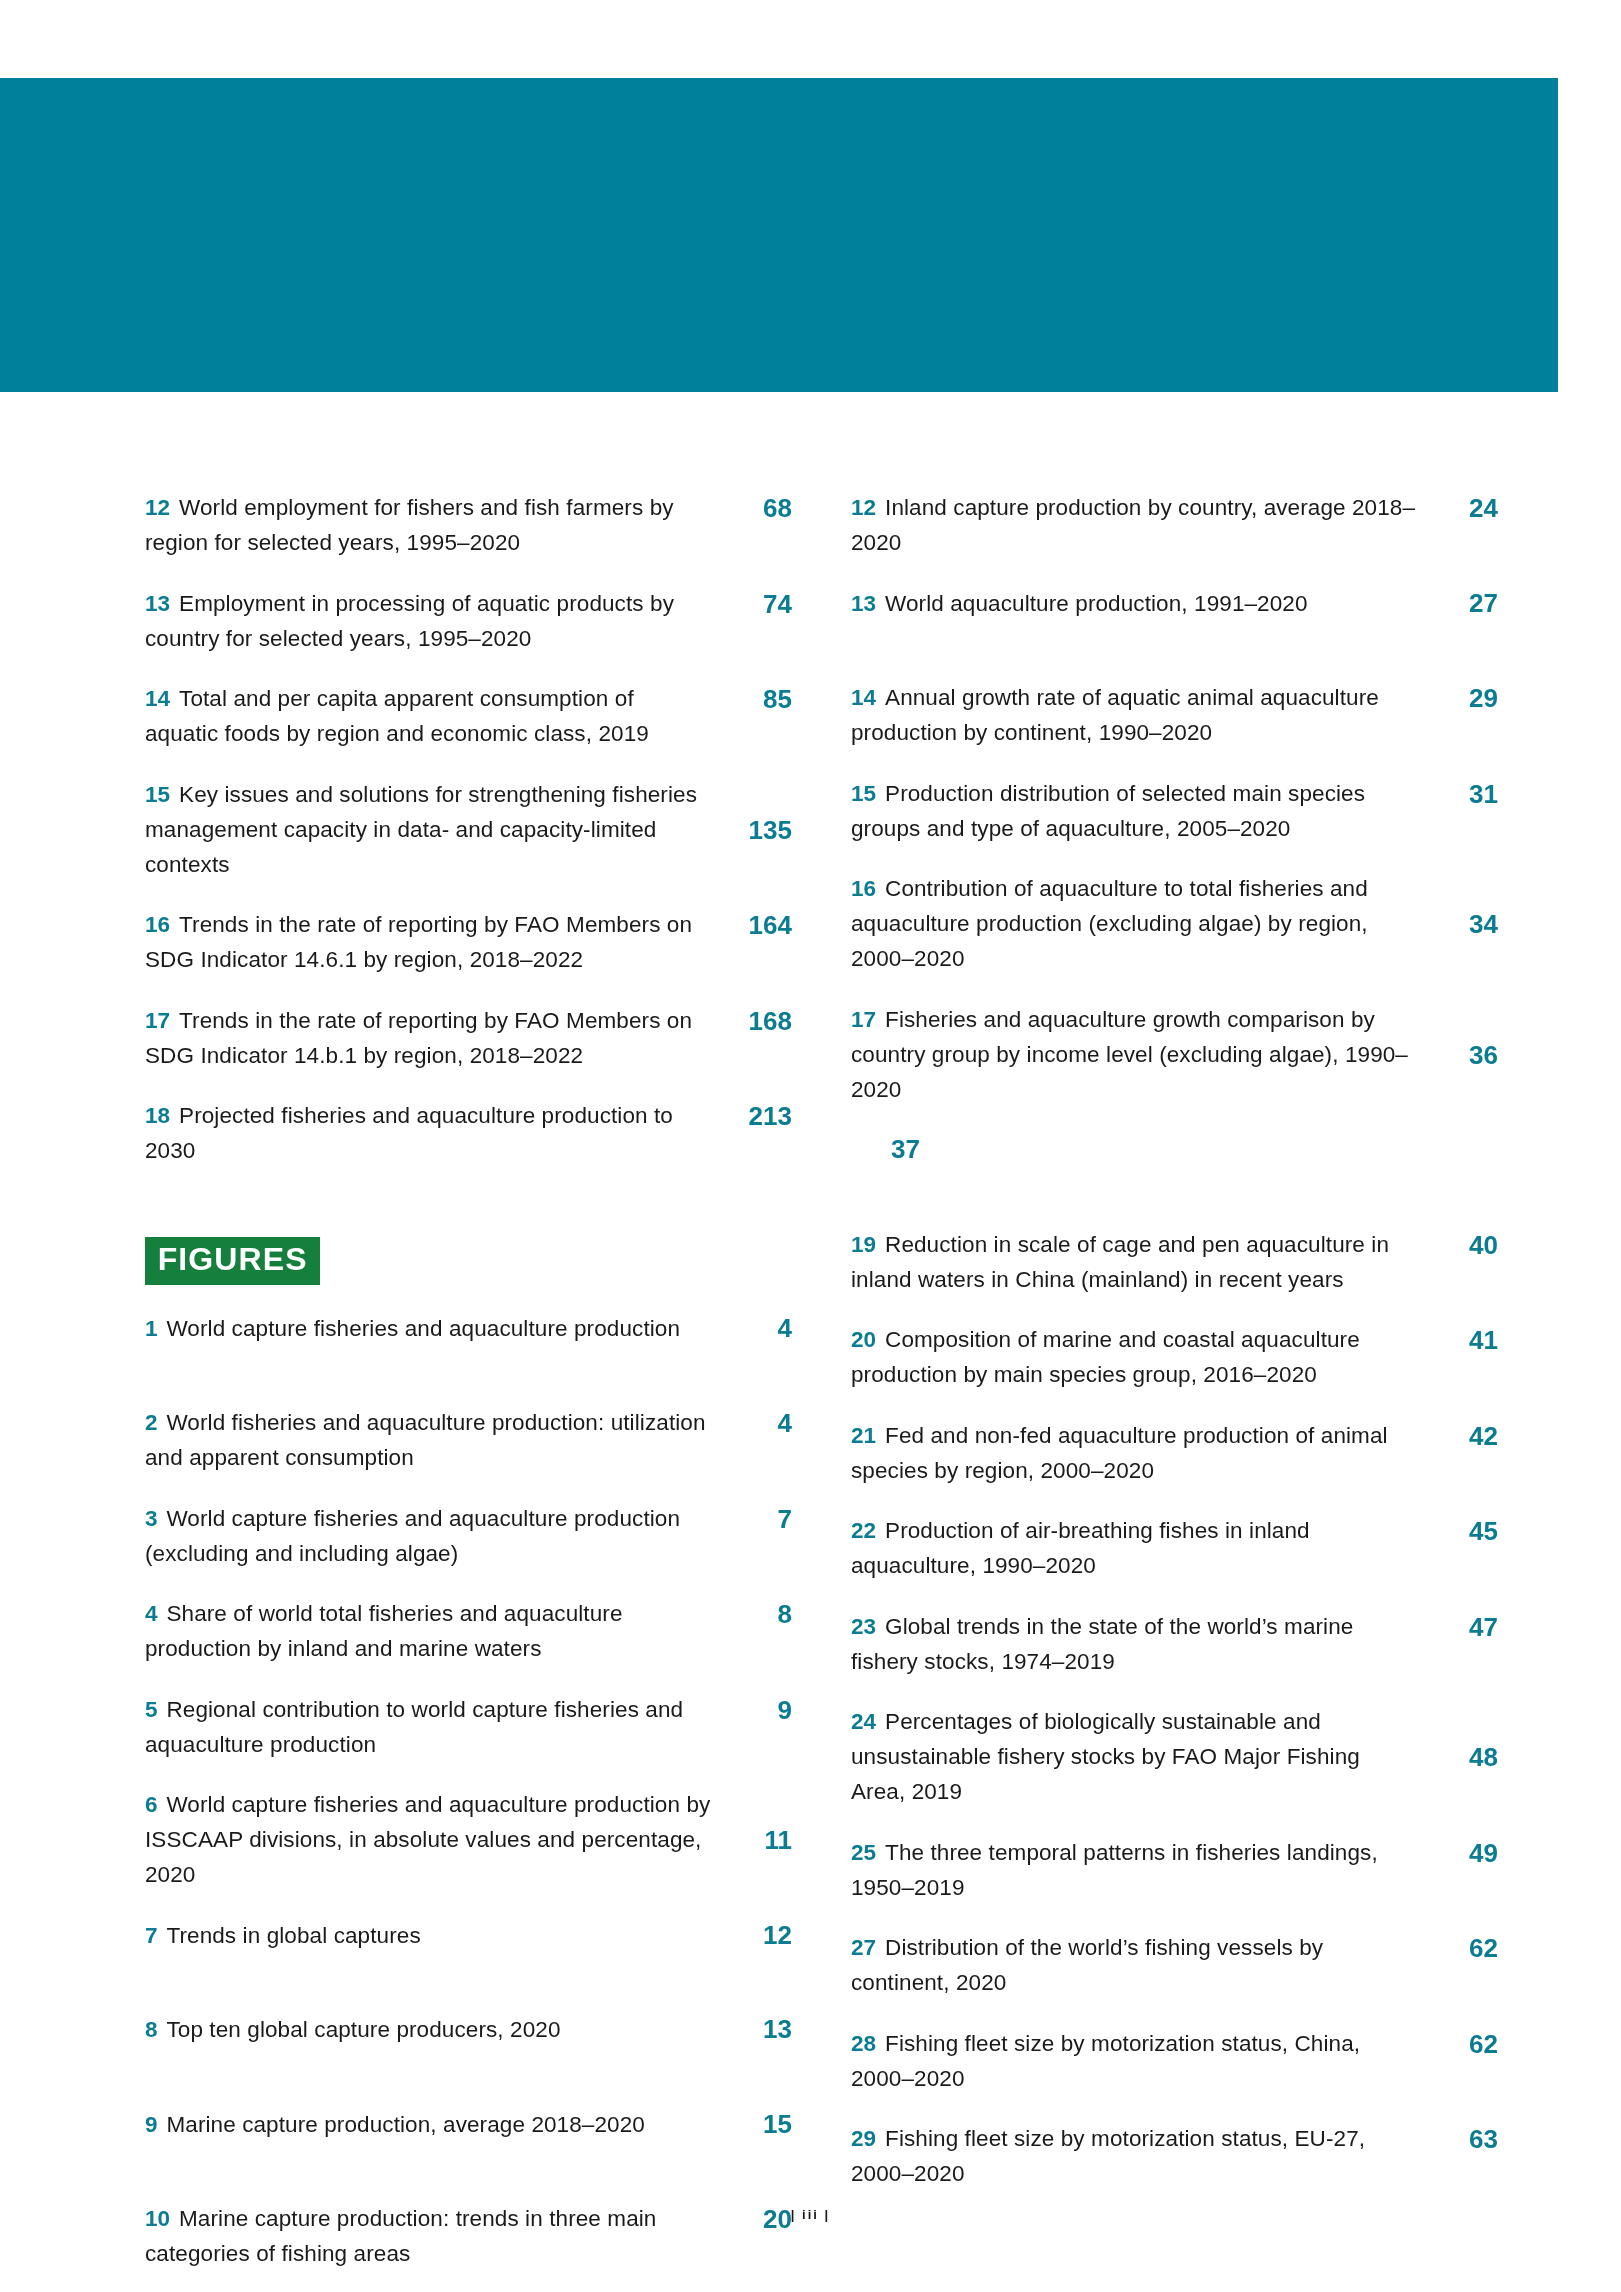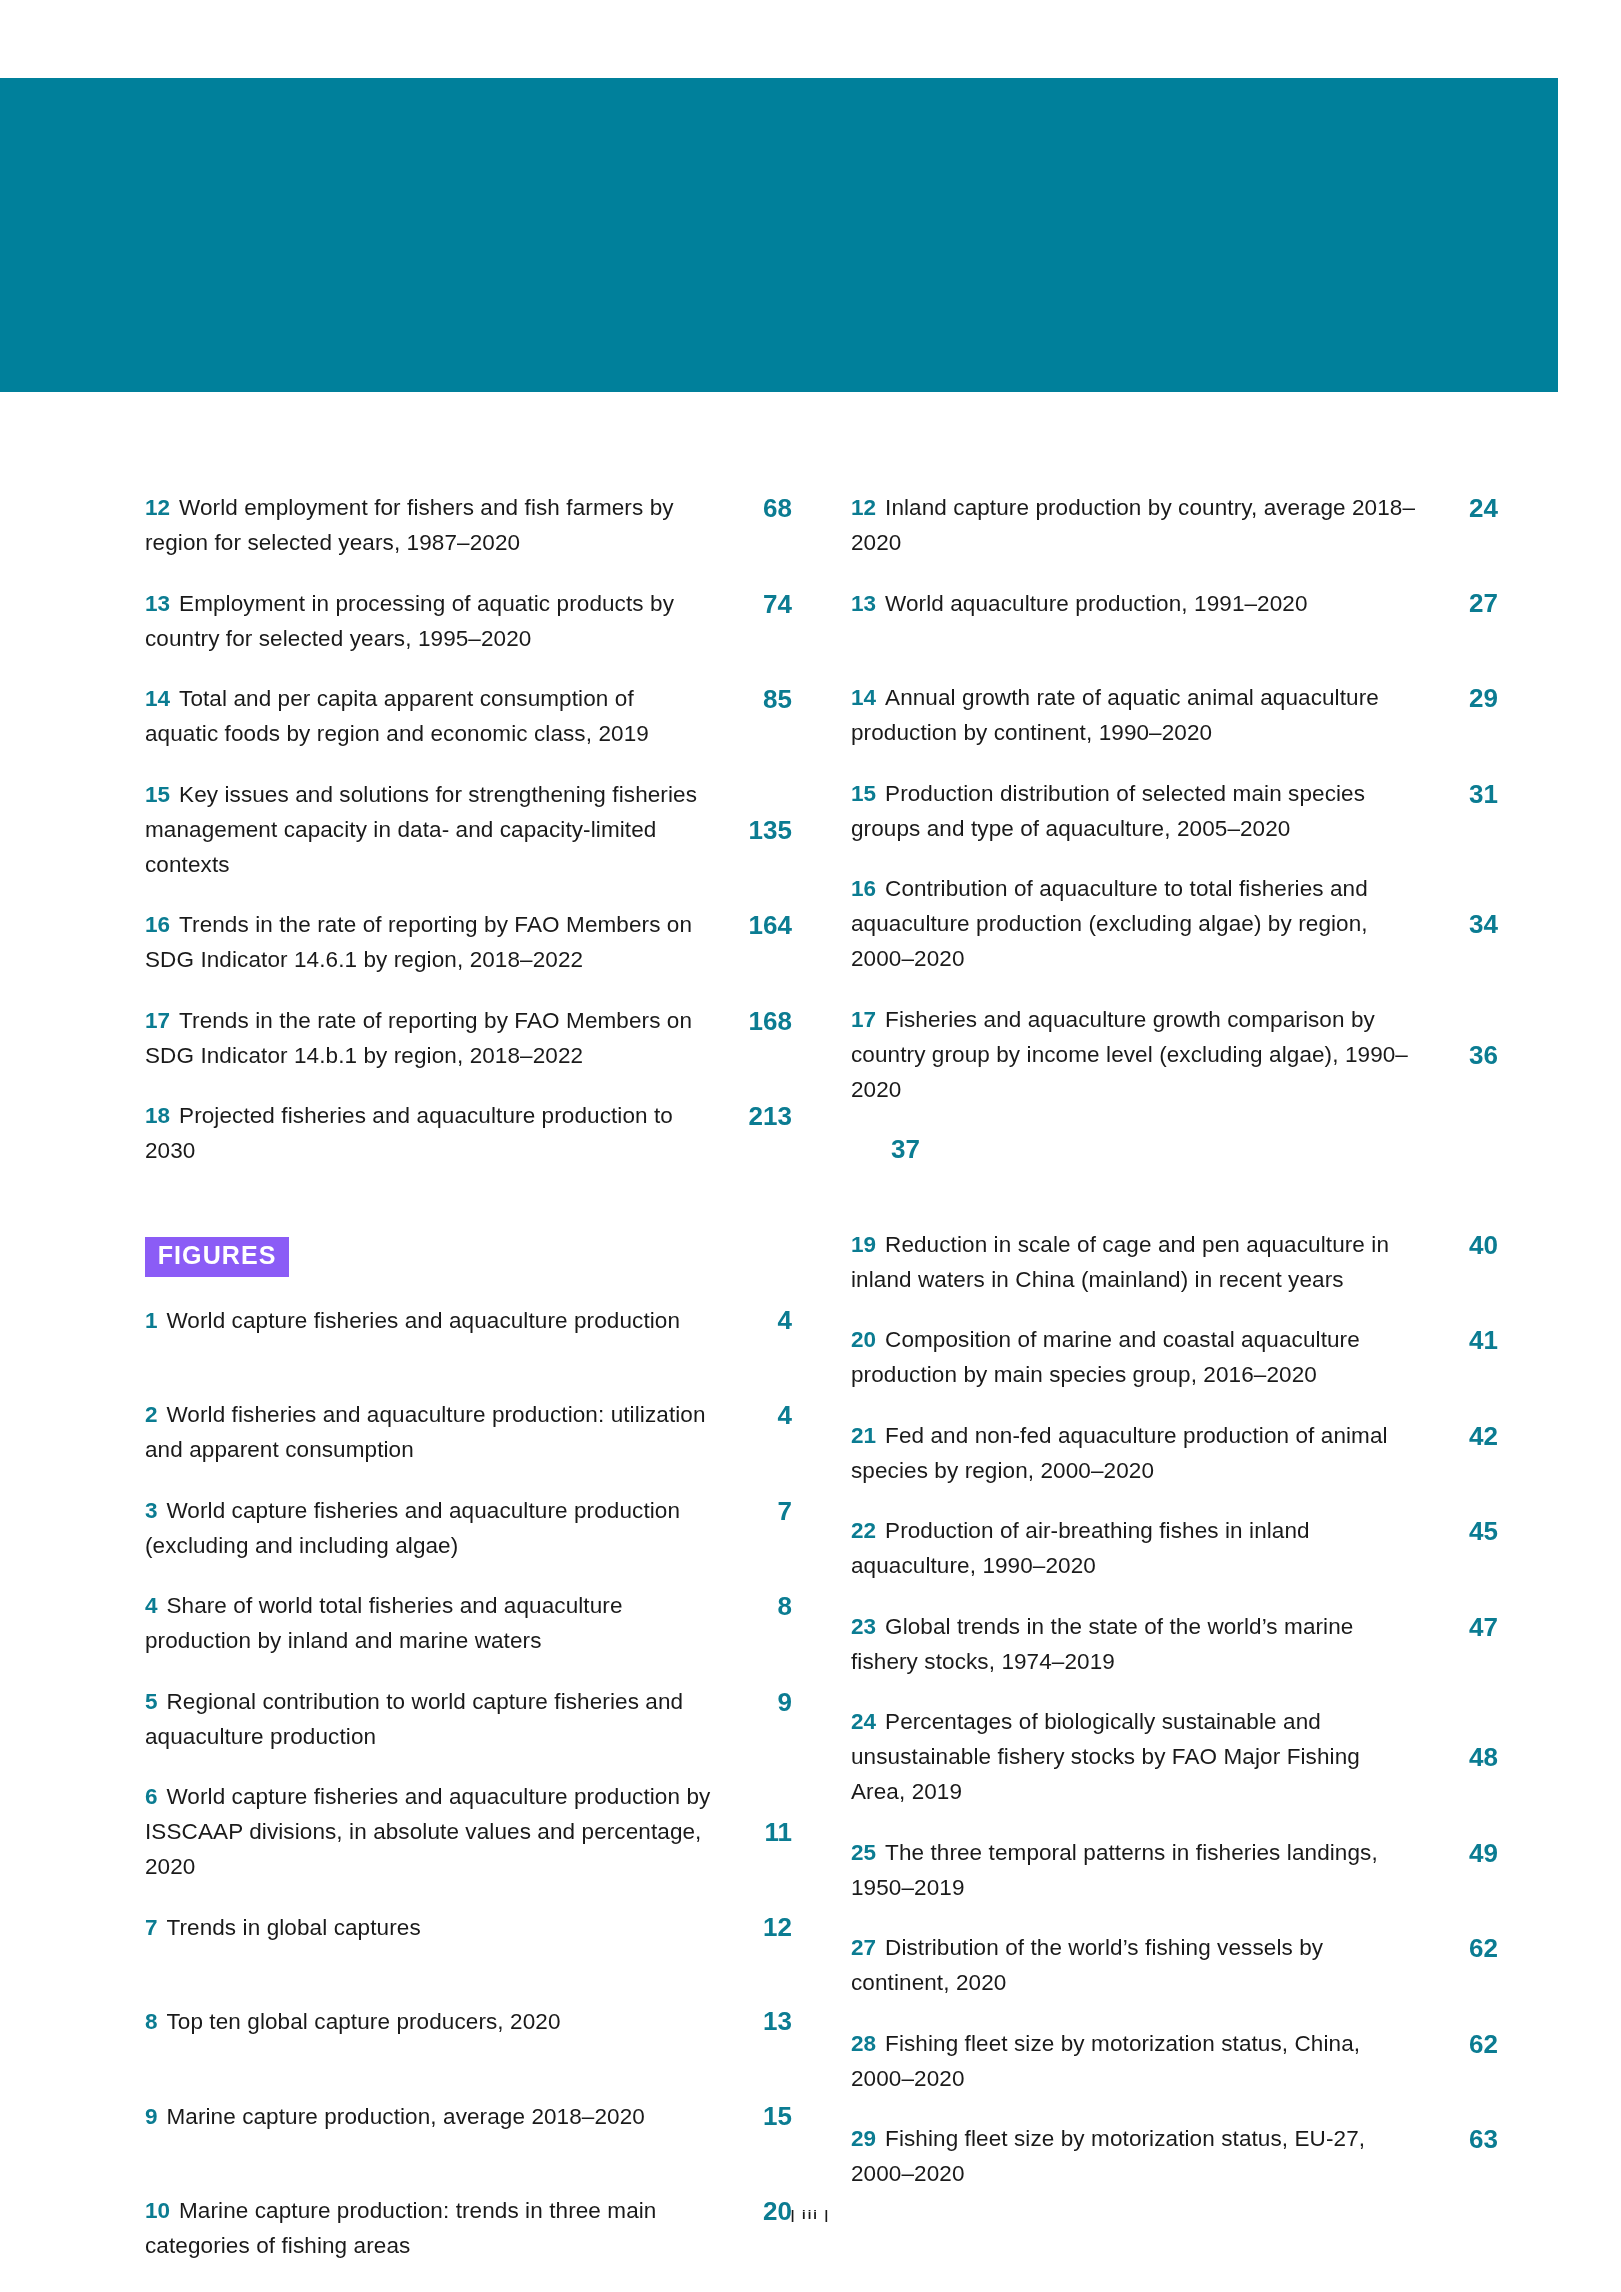--- a/index.html
+++ b/index.html
@@ -98,23 +98,23 @@
     flex: 0 0 69px;
     display: flex;
     flex-direction: column;
     justify-content: flex-end;
     align-self: stretch;
   }
 
   
   .section-badge {
     display: inline-block;
-    background: #8b5cf6;
+    background: #15803d;
     color: #ffffff;
-    font-size: 25px;
+    font-size: 32px;
     font-weight: bold;
     letter-spacing: 1.1px;
     padding: 4.9px 12.7px 6.9px 12.7px;
     margin: 43px 0 25.5px 0;
   }
 
   
   .footer {
     position: absolute;
     left: 0;
@@ -132,21 +132,21 @@
 
 <div class="page">
 
   <div class="header-band"></div>
 
   <div class="columns">
 
     <div class="col col-left">
       <div id="left-tables">
           <div class="entry">
-            <div class="entry-body"><span class="entry-num">12</span><span>World employment for fishers and fish farmers by region for selected years, 1987–2020</span></div>
+            <div class="entry-body"><span class="entry-num">12</span><span>World employment for fishers and fish farmers by region for selected years, 1995–2020</span></div>
             <div class="entry-page-wrap">
               <div class="entry-page">68</div>
             </div>
           </div>
           <div class="entry">
             <div class="entry-body"><span class="entry-num">13</span><span>Employment in processing of aquatic products by country for selected years, 1995–2020</span></div>
             <div class="entry-page-wrap">
               <div class="entry-page">74</div>
             </div>
           </div>

